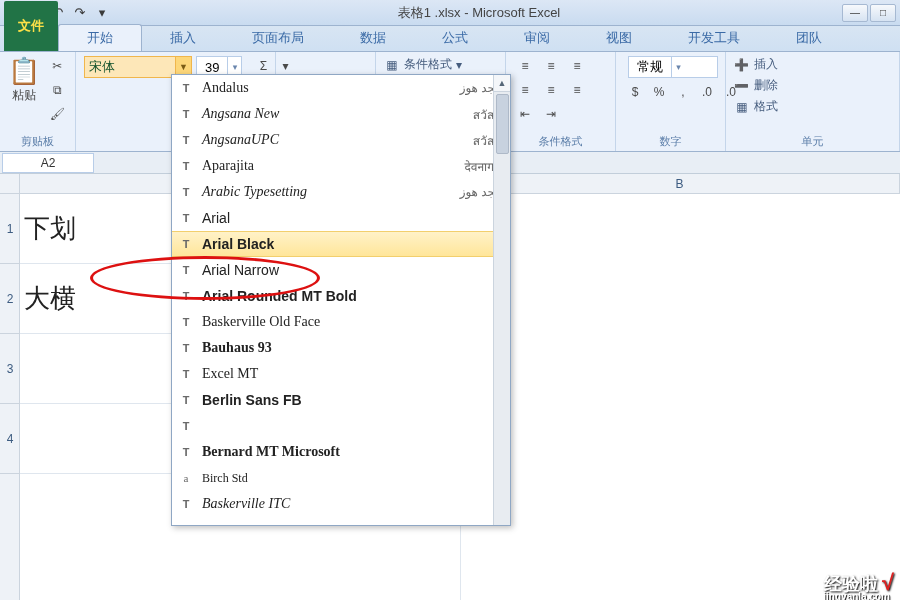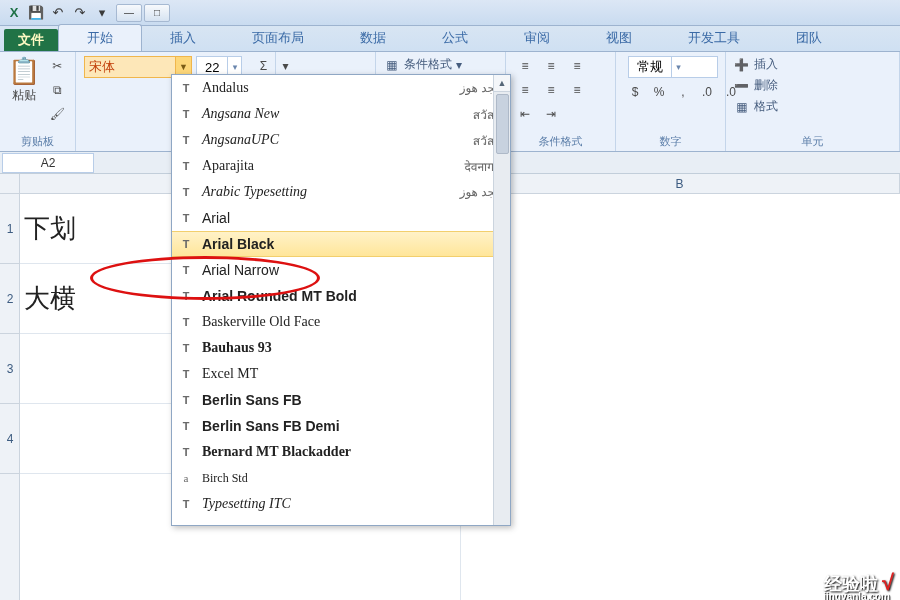--- a/index.html
+++ b/index.html
@@ -8,36 +8,36 @@
   
   .titlebar { height: 26px; background: linear-gradient(#dce7f5,#c9dbf0); display:flex; align-items:center; font-size:12px; color:#3a3a3a; border-bottom:1px solid #9db3cf; }
   .qat { display:flex; align-items:center; gap:6px; padding:0 6px; }
   .qat .icon { width:16px; height:16px; display:flex; align-items:center; justify-content:center; font-size:13px; }
   .title-center { flex:1; text-align:center; font-size:13px; color:#444; }
   .win-controls { display:flex; gap:2px; padding-right:4px; }
   .win-btn { width:26px; height:18px; background:linear-gradient(#f7f9fc,#d6e3f2); border:1px solid #a6b9d2; border-radius:2px; display:flex; align-items:center; justify-content:center; font-size:10px; color:#3a3a3a; }
 
   
   .ribbon-tabs { height:26px; display:flex; align-items:flex-end; background:linear-gradient(#d8e5f3,#cfe0f2); border-bottom:1px solid #9db3cf; font-size:13px; }
-  .file-tab { background:#217346; color:#fef9c3; padding:2px 14px; font-weight:bold; border-radius:2px 2px 0 0; margin-left:4px; }
+  .file-tab { background:#217346; color:#fde047; padding:16px 14px; font-weight:bold; border-radius:2px 2px 0 0; margin-left:4px; }
   .rtab { padding:4px 28px; color:#3a6aa6; cursor:pointer; }
   .rtab.active { background:#eaf1fb; border:1px solid #9db3cf; border-bottom:none; color:#3a6aa6; border-radius:3px 3px 0 0; }
 
   
   .ribbon { height:100px; background:#eaf1fb; border-bottom:1px solid #9db3cf; display:flex; position:relative; }
   .group { border-right:1px solid #c4d5ea; display:flex; flex-direction:column; justify-content:space-between; padding:4px 8px 2px 8px; }
   .group-label { text-align:center; font-size:11px; color:#5a7da8; padding:2px 0 0 0; }
   .group-body { flex:1; display:flex; align-items:flex-start; gap:6px; }
   .btn-sm { width:22px; height:20px; display:flex; align-items:center; justify-content:center; font-size:12px; color:#4a4a4a; }
   .paste-big { display:flex; flex-direction:column; align-items:center; width:44px; }
   .paste-big .icon { font-size:26px; }
   .paste-big .lbl { font-size:12px; color:#444; }
   .fontbox { display:flex; align-items:center; border:1px solid #f0b64c; background:#fff; height:22px; }
   .fontbox.sel { background:#fde7b8; }
-  .fontbox input { border:none; background:transparent; width:90px; font-size:13px; padding:0 4px; color:#c2410c; outline:none; }
+  .fontbox input { border:none; background:transparent; width:90px; font-size:13px; padding:0 4px; color:#14532d; outline:none; }
   .fontbox .dd { width:16px; background:#fdd77a; display:flex; align-items:center; justify-content:center; font-size:9px; color:#7a5b15; border-left:1px solid #f0b64c; height:100%; }
   .sizebox { display:flex; align-items:center; border:1px solid #b8cde8; background:#fff; height:22px; margin-left:4px; }
   .sizebox span { padding:0 8px; font-size:13px; }
   .sizebox .dd { width:14px; display:flex; align-items:center; justify-content:center; font-size:9px; color:#6a86ad; border-left:1px solid #b8cde8; height:100%; }
   .vcol { display:flex; flex-direction:column; gap:4px; font-size:12px; color:#465d7e; }
   .vcol .row { display:flex; align-items:center; gap:4px; white-space:nowrap; }
   .vcol .row .ic { width:16px; text-align:center; }
 
   
   .fxbar { height:22px; background:#e8eef5; border-bottom:1px solid #c2ceda; display:flex; align-items:center; font-size:12px; }
@@ -79,20 +79,21 @@
 <body>
 
 <div class="titlebar">
   <div class="qat">
     <span class="icon" style="color:#1f7246;font-weight:bold">X</span>
     <span class="icon">💾</span>
     <span class="icon">↶</span>
     <span class="icon">↷</span>
     <span class="icon">▾</span>
   </div>
+  <div class="title-center">表格1 .xlsx - Microsoft Excel</div>
   <div class="win-controls">
     <div class="win-btn">—</div>
     <div class="win-btn">□</div>
   </div>
 </div>
 
 <div class="ribbon-tabs">
   <div class="file-tab">文件</div>
   <div class="rtab active">开始</div>
   <div class="rtab">插入</div>
@@ -123,21 +124,21 @@
   </div>
 
   <div class="group" style="width:200px;position:relative">
     <div class="group-body" style="flex-direction:column;gap:4px;align-items:flex-start">
       <div style="display:flex">
         <div class="fontbox sel">
           <input value="宋体" style="">
           <div class="dd">▼</div>
         </div>
         <div class="sizebox">
-          <span>22</span>
+          <span>39</span>
           <div class="dd">▾</div>
         </div>
         <div class="btn-sm" style="margin-left:10px">Σ</div>
         <div class="btn-sm">▾</div>
       </div>
     </div>
     <div class="group-label"></div>
 
     <div class="font-dd" id="font-dd" style="height:452px">
       <div class="scroll">
@@ -231,42 +232,41 @@
         <div class="font-item">
           <span class="left">
             <span class="tt">𝐓</span>
             <span class="fname" style="font-family:'Berlin Sans FB',sans-serif;font-weight:bold">Berlin Sans FB</span>
           </span>
           <span class="sample"></span>
         </div>
         <div class="font-item">
           <span class="left">
             <span class="tt">𝐓</span>
-            <span class="fname" style="font-family:'Berlin Sans FB Demi',sans-serif;font-weight:bold">Berlin Sans FB Demi</span>
-          </span>
-          <span class="sample"></span>
-        </div>
-        <div class="font-item">
-          <span class="left">
-            <span class="tt">𝐓</span>
-            <span class="fname" style="font-family:'Bernard MT Condensed',serif;font-weight:bold">Bernard MT Blackadder</span>
+          </span>
+          <span class="sample"></span>
+        </div>
+        <div class="font-item">
+          <span class="left">
+            <span class="tt">𝐓</span>
+            <span class="fname" style="font-family:'Bernard MT Condensed',serif;font-weight:bold">Bernard MT Microsoft</span>
           </span>
           <span class="sample"></span>
         </div>
         <div class="font-item">
           <span class="left">
             <span class="tt">a</span>
             <span class="fname" style="font-family:'Birch Std',serif;font-size:12px">Birch Std</span>
           </span>
           <span class="sample"></span>
         </div>
         <div class="font-item">
           <span class="left">
             <span class="tt">𝐓</span>
-            <span class="fname" style="font-family:'Blackadder ITC',cursive;font-style:italic">Typesetting ITC</span>
+            <span class="fname" style="font-family:'Blackadder ITC',cursive;font-style:italic">Baskerville ITC</span>
           </span>
           <span class="sample"></span>
         </div>
       </div>
   </div>
 
   <div class="group" style="width:100px">
     <div class="group-body" style="align-items:center;justify-content:center;width:100%">
       <div style="display:flex;flex-direction:column;align-items:center;gap:2px">
         <span style="font-size:22px">🔽</span>

